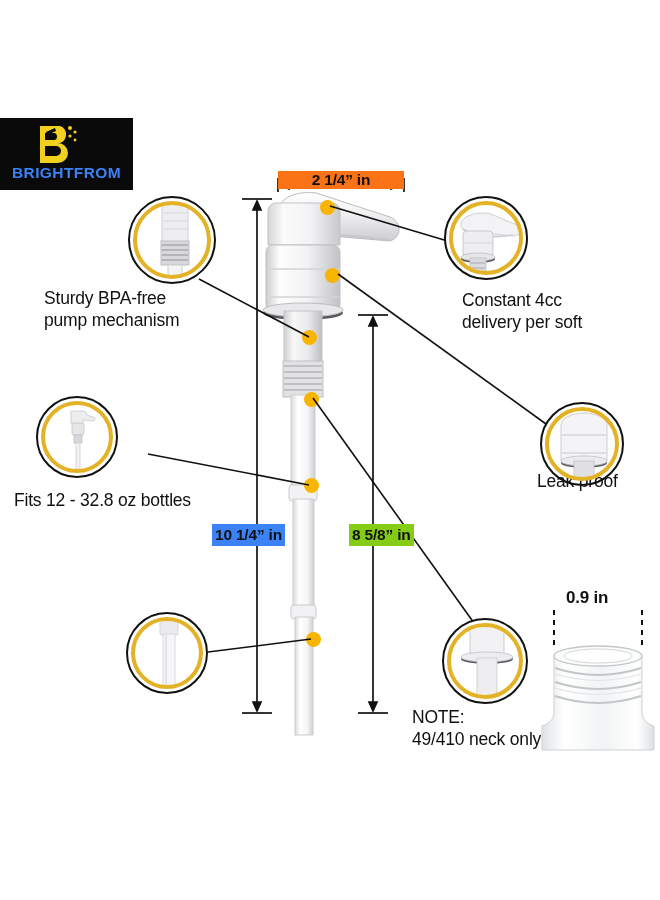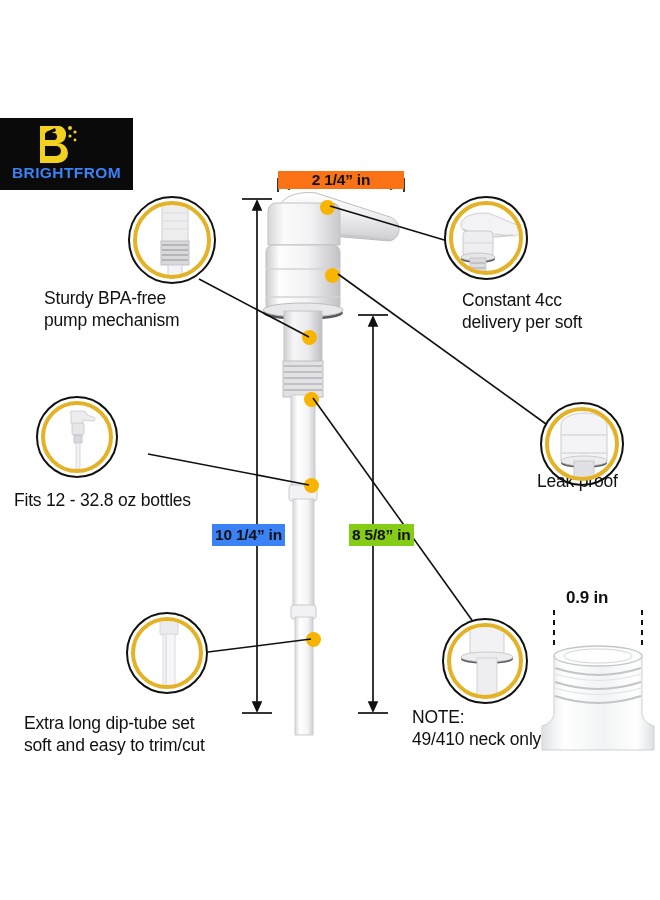--- a/index.html
+++ b/index.html
@@ -230,22 +230,20 @@
   <div class="abs callout" style="left:126px;top:612px;width:82px;height:82px;">
     <div class="ring"></div>
     <div class="inner">
       <svg viewBox="0 0 68 68" width="68" height="68">
         <rect x="25" y="-2" width="18" height="16" rx="2" fill="#ebebed" stroke="#cdcdd1" stroke-width="0.8"></rect>
         <rect x="28" y="13" width="12" height="58" fill="#f6f6f8" stroke="#d2d2d6" stroke-width="0.8"></rect>
         <path d="M31 14 v56" stroke="#e4e4e7" stroke-width="2" fill="none"></path>
       </svg>
     </div>
   </div>
-  <div class="abs caption" style="left:24px;top:712px;">Extra long dip-tube set
-soft and easy to trim/cut</div>
 
   <div class="abs callout" style="left:444px;top:196px;width:84px;height:84px;">
     <div class="ring"></div>
     <div class="inner">
       <svg viewBox="0 0 70 70" width="70" height="70">
         <path d="M8 20 C8 10 26 6 38 9 L64 20 C70 23 68 31 60 31 L30 28 C16 26 8 28 8 20 Z" fill="#f3f3f5" stroke="#c9c9cd" stroke-width="0.9"></path>
         <path d="M10 24 C22 33 40 33 60 30" fill="none" stroke="#cfcfd3" stroke-width="1.6"></path>
         <rect x="10" y="26" width="30" height="26" rx="4" fill="#eeeef0" stroke="#c5c5c9" stroke-width="0.9"></rect>
         <path d="M10 38 h30" stroke="#d6d6da" stroke-width="1.2"></path>
         <ellipse cx="25" cy="54" rx="17" ry="4" fill="#58585c"></ellipse>

